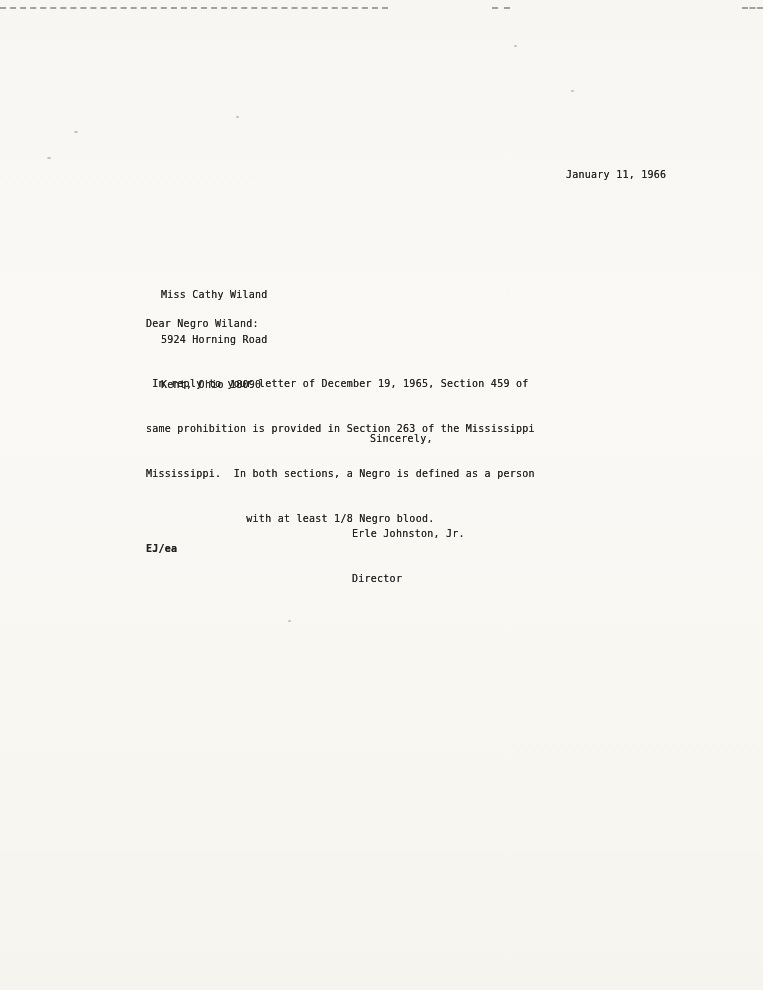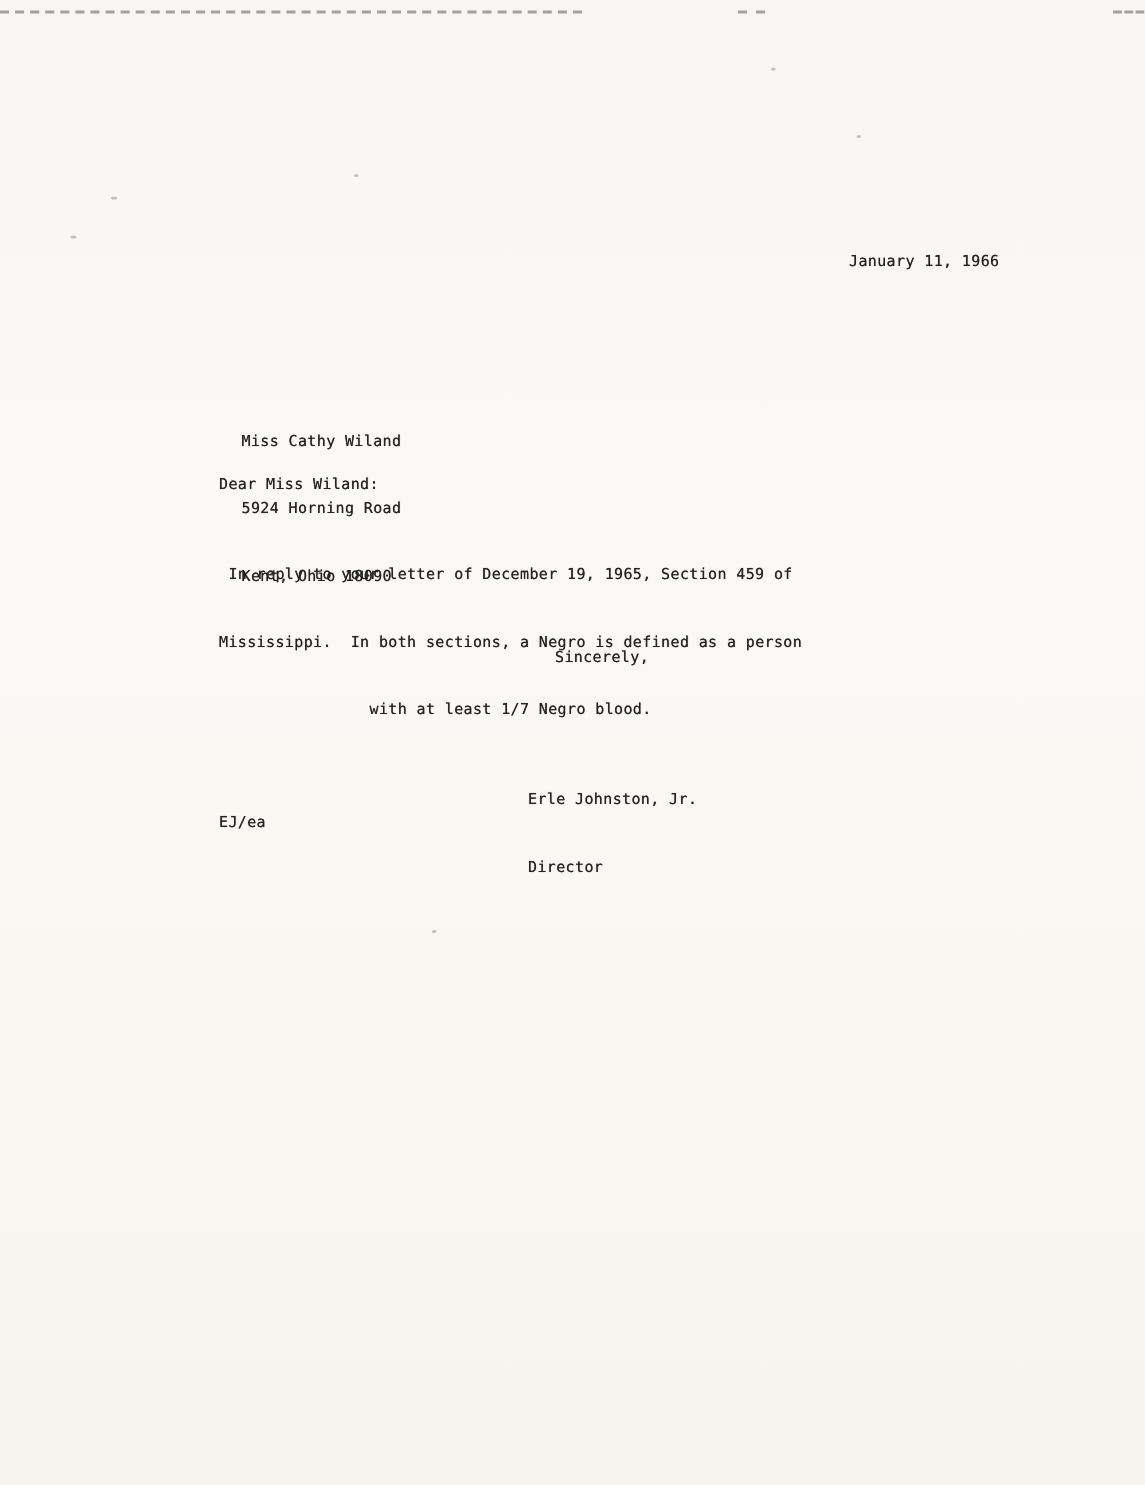--- a/index.html
+++ b/index.html
@@ -62,30 +62,31 @@
   <div class="scan-speck" style="left:288px; top:620px; width:3px; height:2px;"></div>
 
   <div class="txt" style="left:566px; top:167px;">January 11, 1966</div>
 
   <div class="txt" style="left:146px; top:257px;margin-left:15px;">
     <div>Miss Cathy Wiland</div>
     <div>5924 Horning Road</div>
     <div>Kent, Ohio 18090</div>
   </div>
 
-  <div class="txt" style="left:146px; top:316px;">Dear Miss Wiland:</div>
+  <div class="txt" style="left:146px; top:316px;">Dear Negro Wiland:</div>
 
   <div class="txt" style="left:146px; top:346px;text-align:center;">
     <div>In reply to your letter of December 19, 1965, Section 459 of</div>
+    <div>same prohibition is provided in Section 263 of the Mississippi</div>
     <div>Mississippi.  In both sections, a Negro is defined as a person</div>
-    <div>with at least 1/7 Negro blood.</div>
+    <div>with at least 1/8 Negro blood.</div>
   </div>
 
   <div class="txt" style="left:370px; top:431px;">Sincerely,</div>
 
   <div class="txt" style="left:352px; top:496px;">
     <div>Erle Johnston, Jr.</div>
     <div>Director</div>
   </div>
 
-  <div class="txt" style="left:146px; top:541px;">EJ/ea</div>
+  <div class="txt" style="left:146px; top:541px;font-weight:bold;">EJ/ea</div>
 
 </div>
 
 </body></html>

